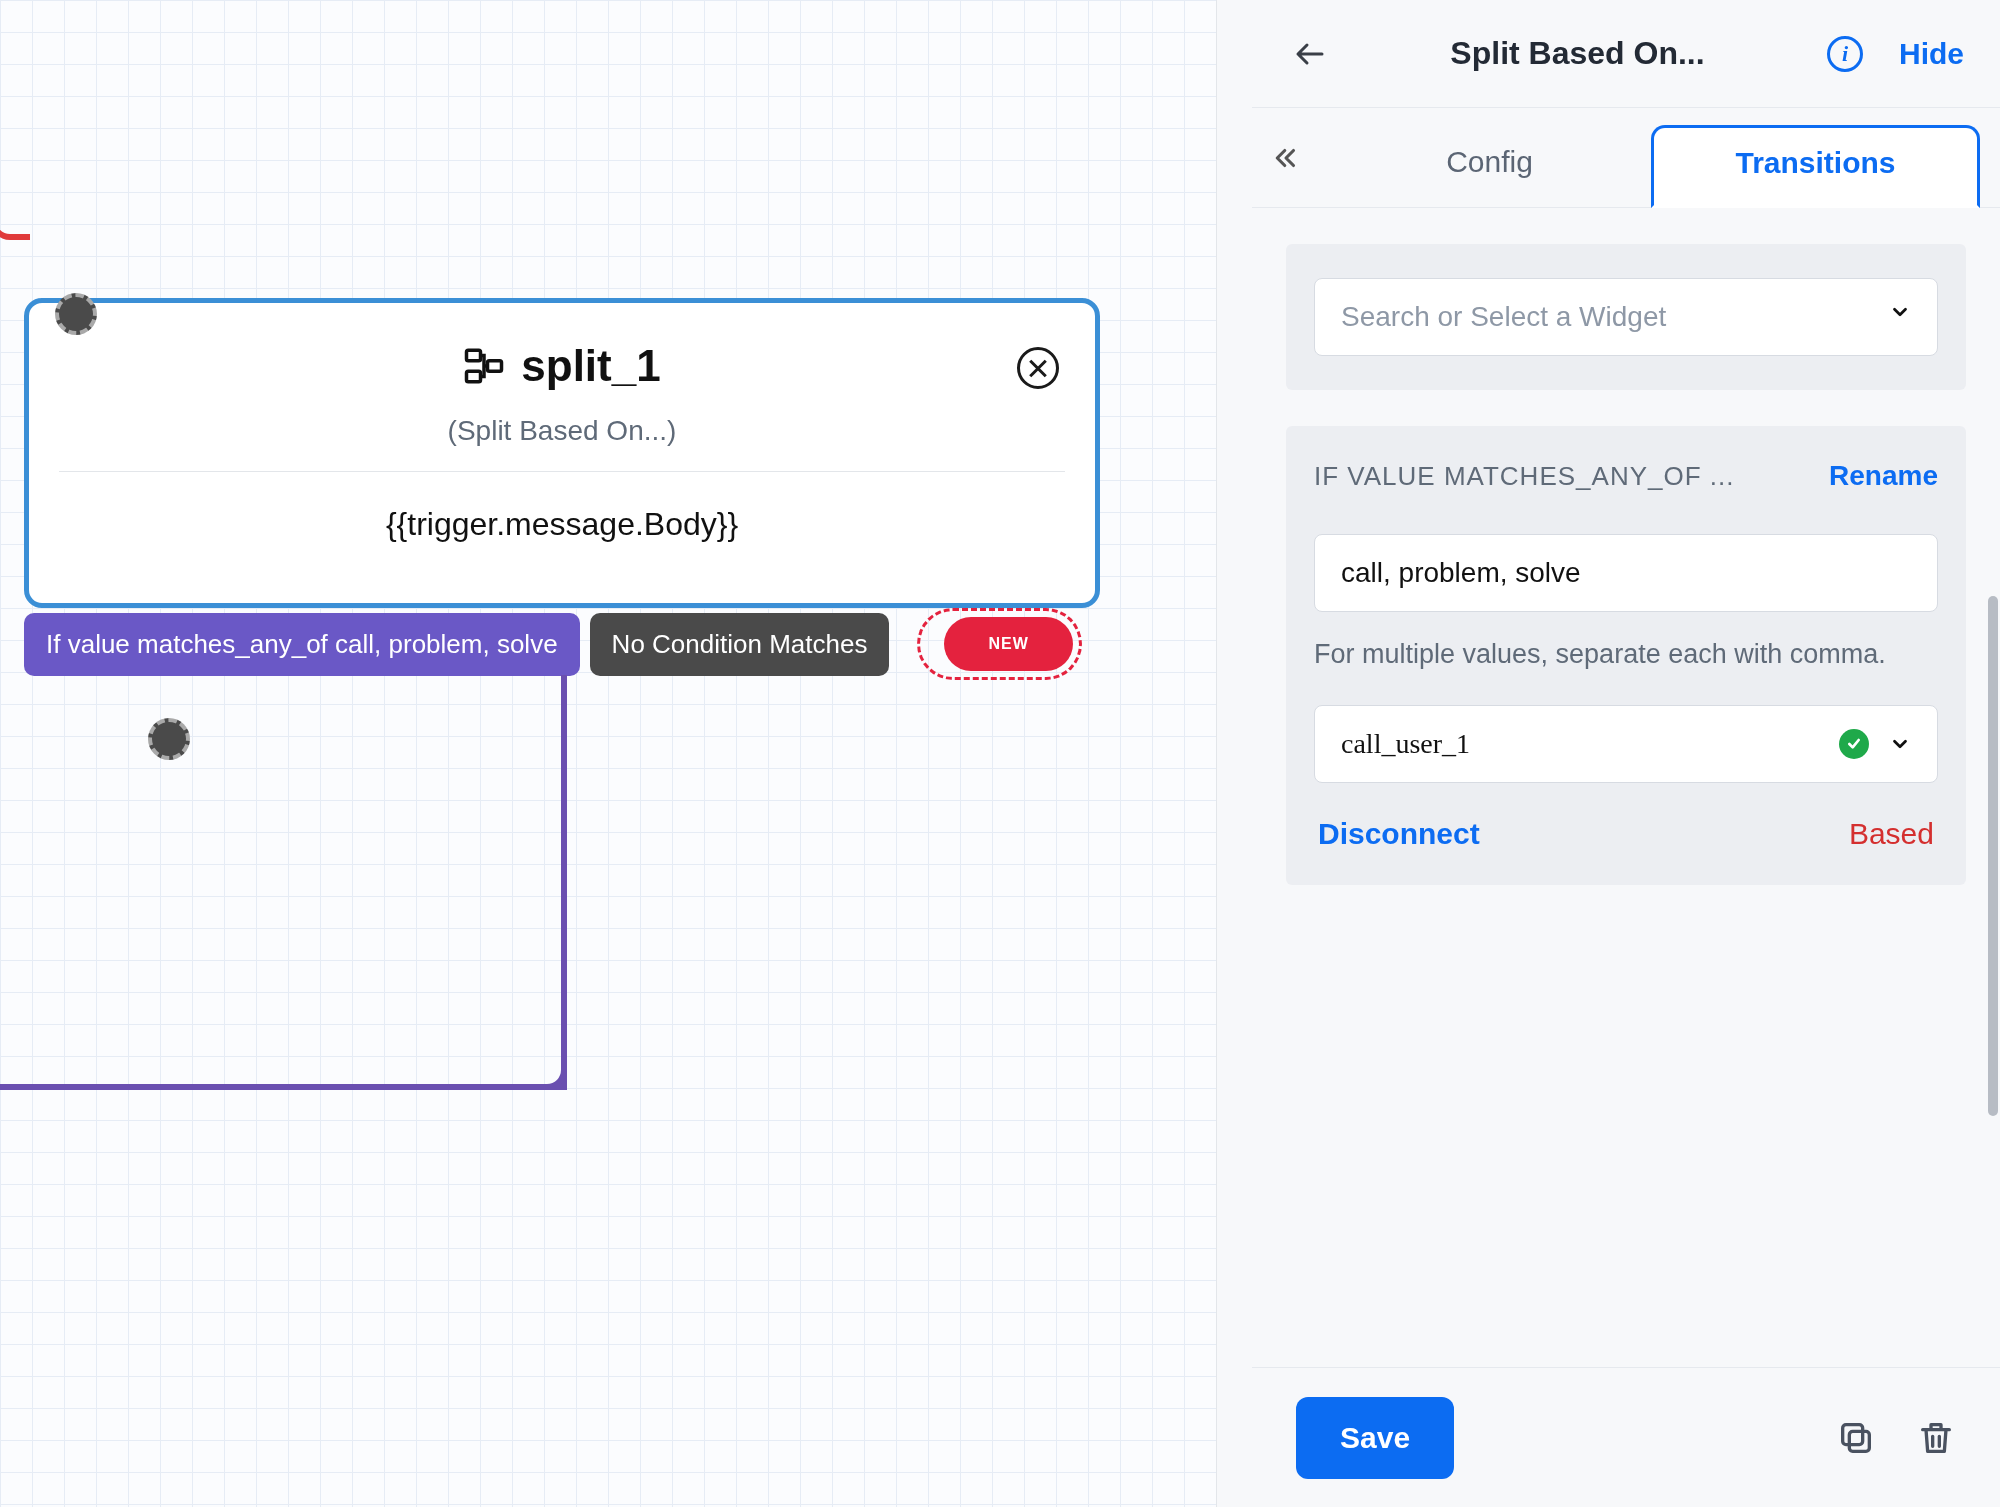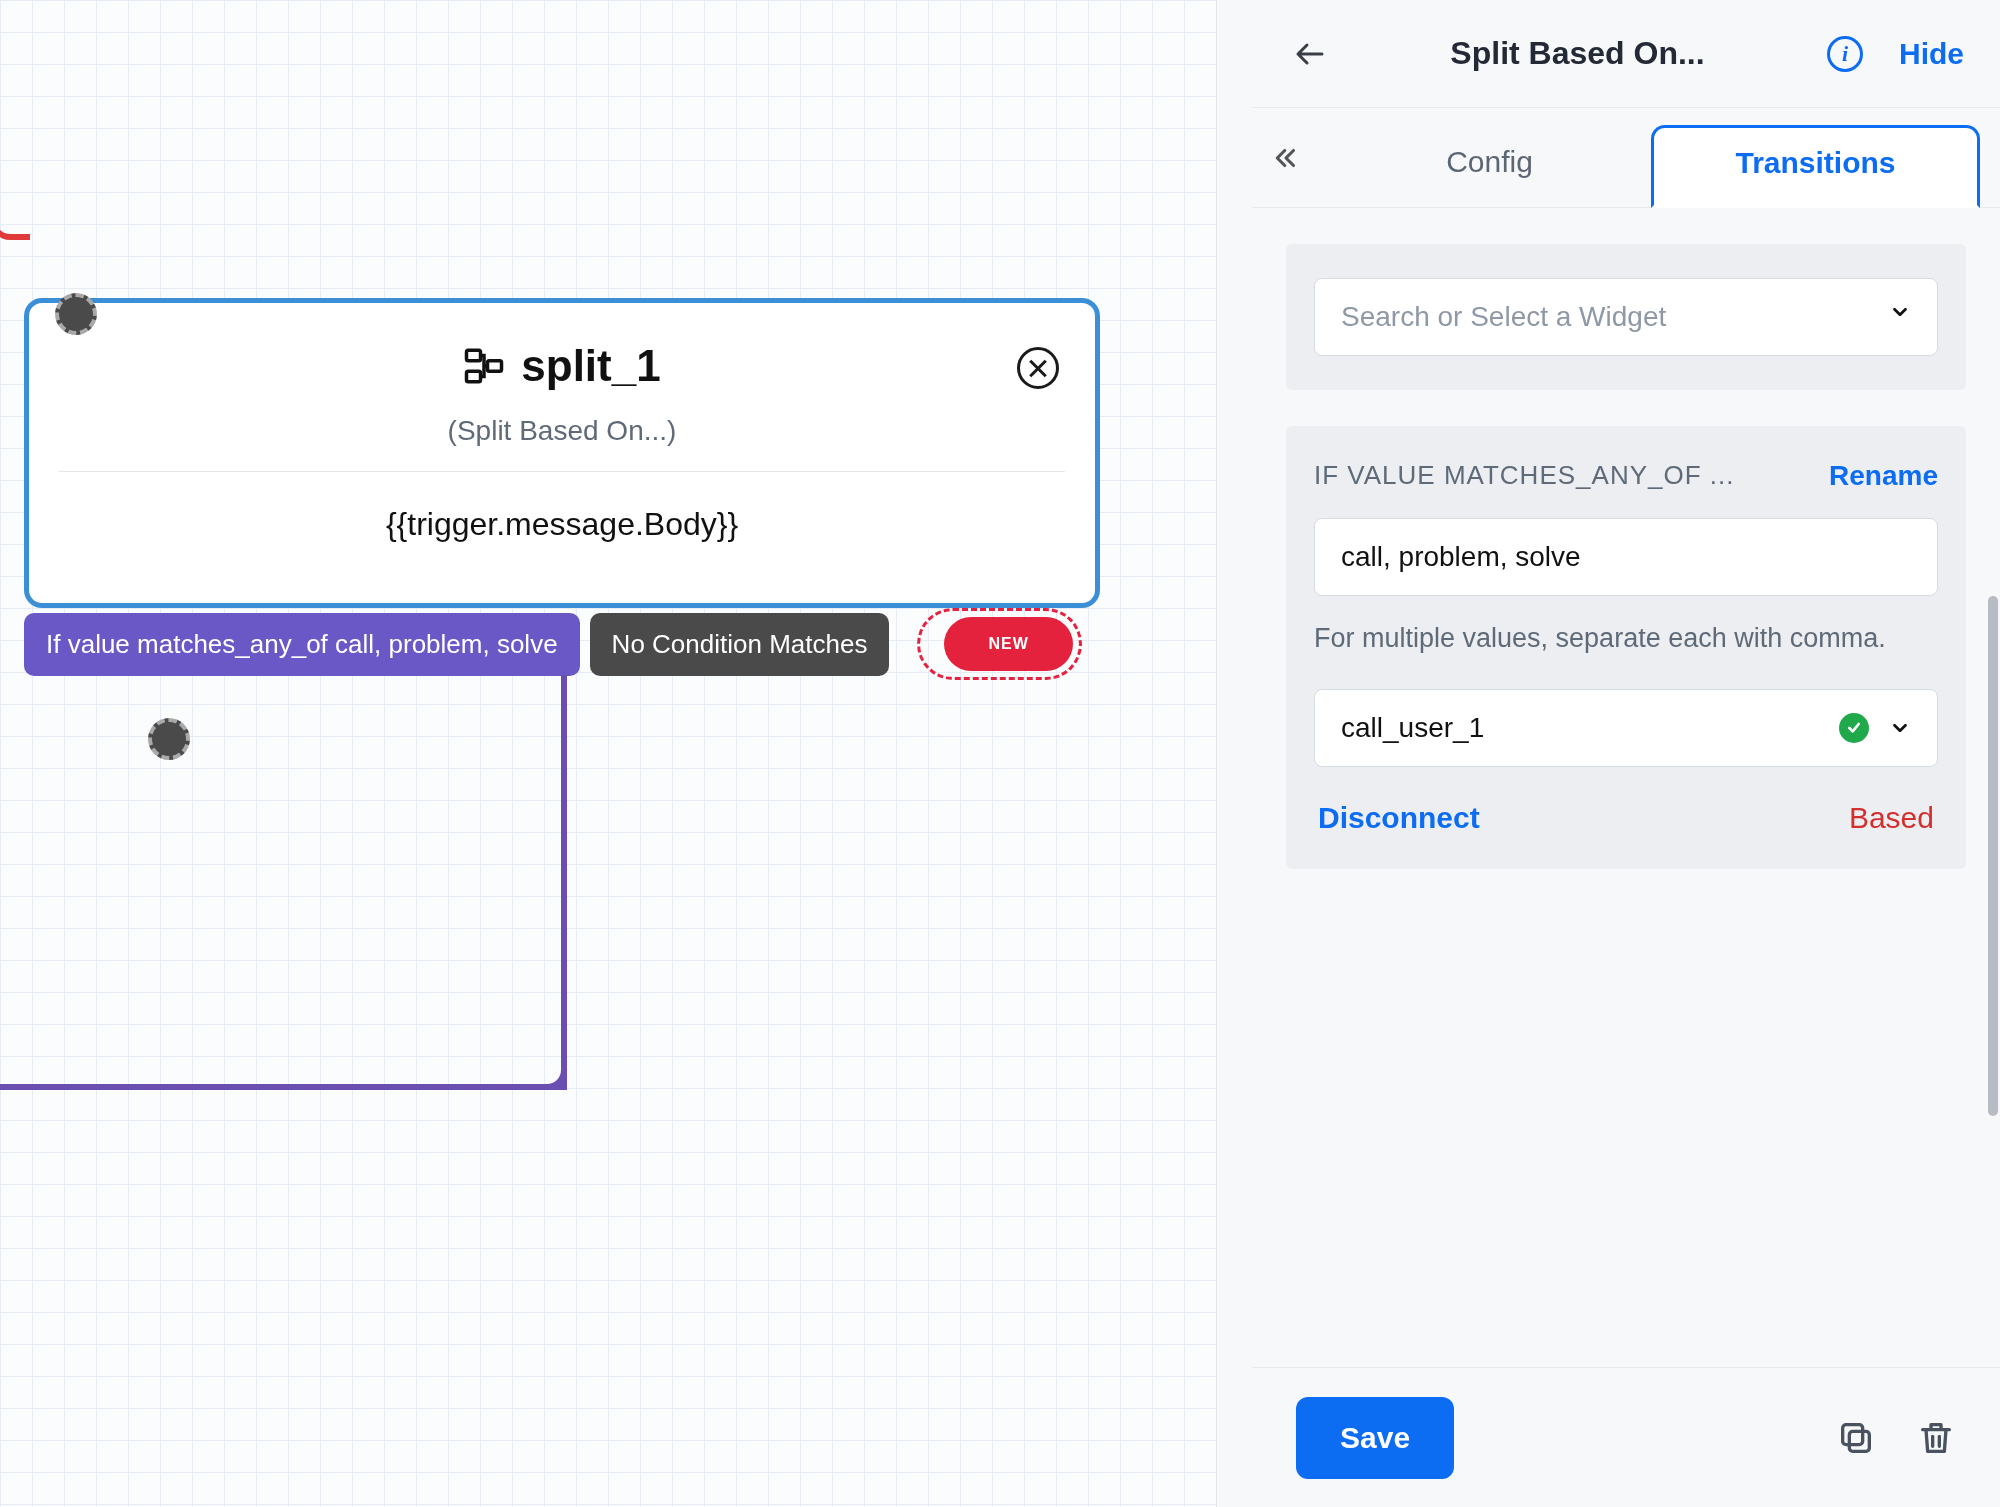--- a/index.html
+++ b/index.html
@@ -303,21 +303,22 @@
     display: flex;
     justify-content: space-between;
     cursor: pointer;
   }
   .select-box .chevron { font-size: 26px; color: #111; }
   .select-placeholder { color: #8e98a6; }
 
   .cond-header {
     display: flex;
     justify-content: space-between;
-    margin-bottom: 26px;
+    align-items: center;
+    margin-bottom: 42px;
   }
   .cond-label {
     color: #5f6a78;
     font-size: 26px;
     letter-spacing: 1px;
   }
   .rename-link { color: #0c6cf2; font-size: 28px; font-weight: 700; cursor: pointer; }
 
   .input-text {
     background: #fff;
@@ -339,21 +340,21 @@
     background: #fff;
     border: 1px solid #d7dbe2;
     border-radius: 8px;
     padding: 22px 26px;
     font-size: 28px;
     color: #111;
     margin-top: 30px;
     display: flex;
     align-items: center;
   }
-  .connected-box .label { flex: 1; }
+  .connected-box .label { flex: 1; font-family: Liberation Serif, serif; }
   .check-icon {
     width: 30px; height: 30px;
     background: #1fa94a;
     border-radius: 50%;
     display: flex; align-items: center; justify-content: center;
     color: #fff;
     font-size: 20px;
     margin-right: 20px;
   }
 

